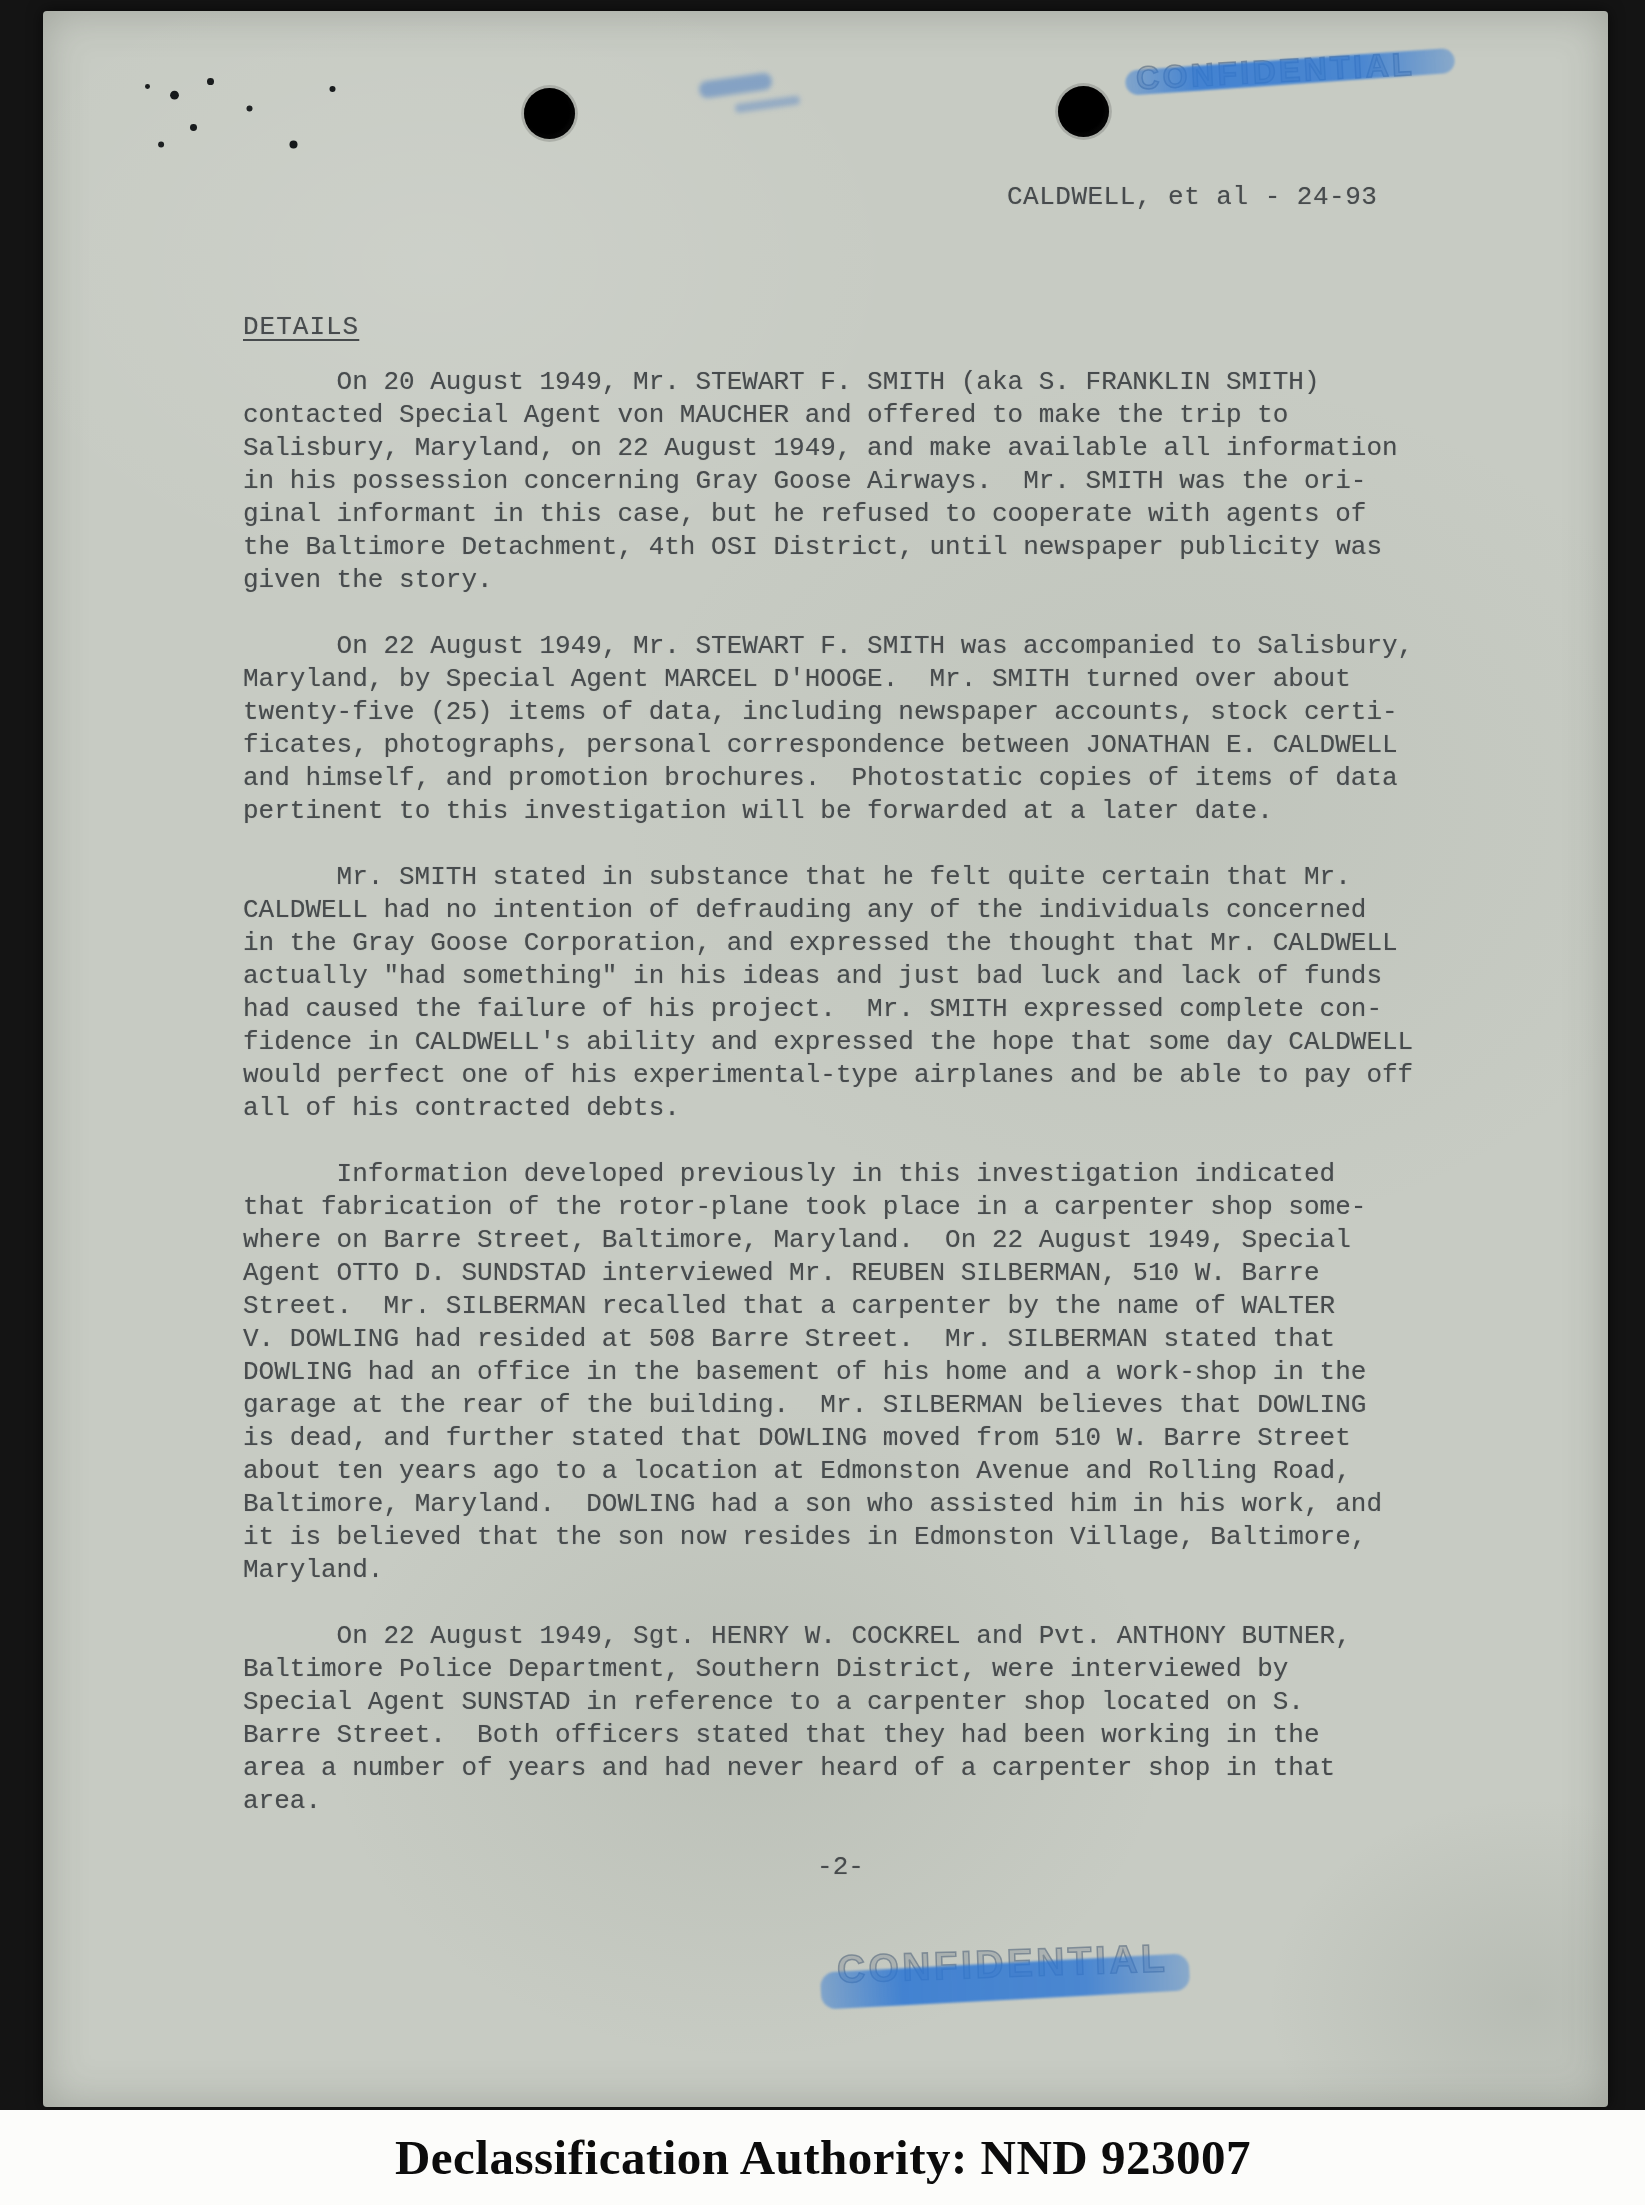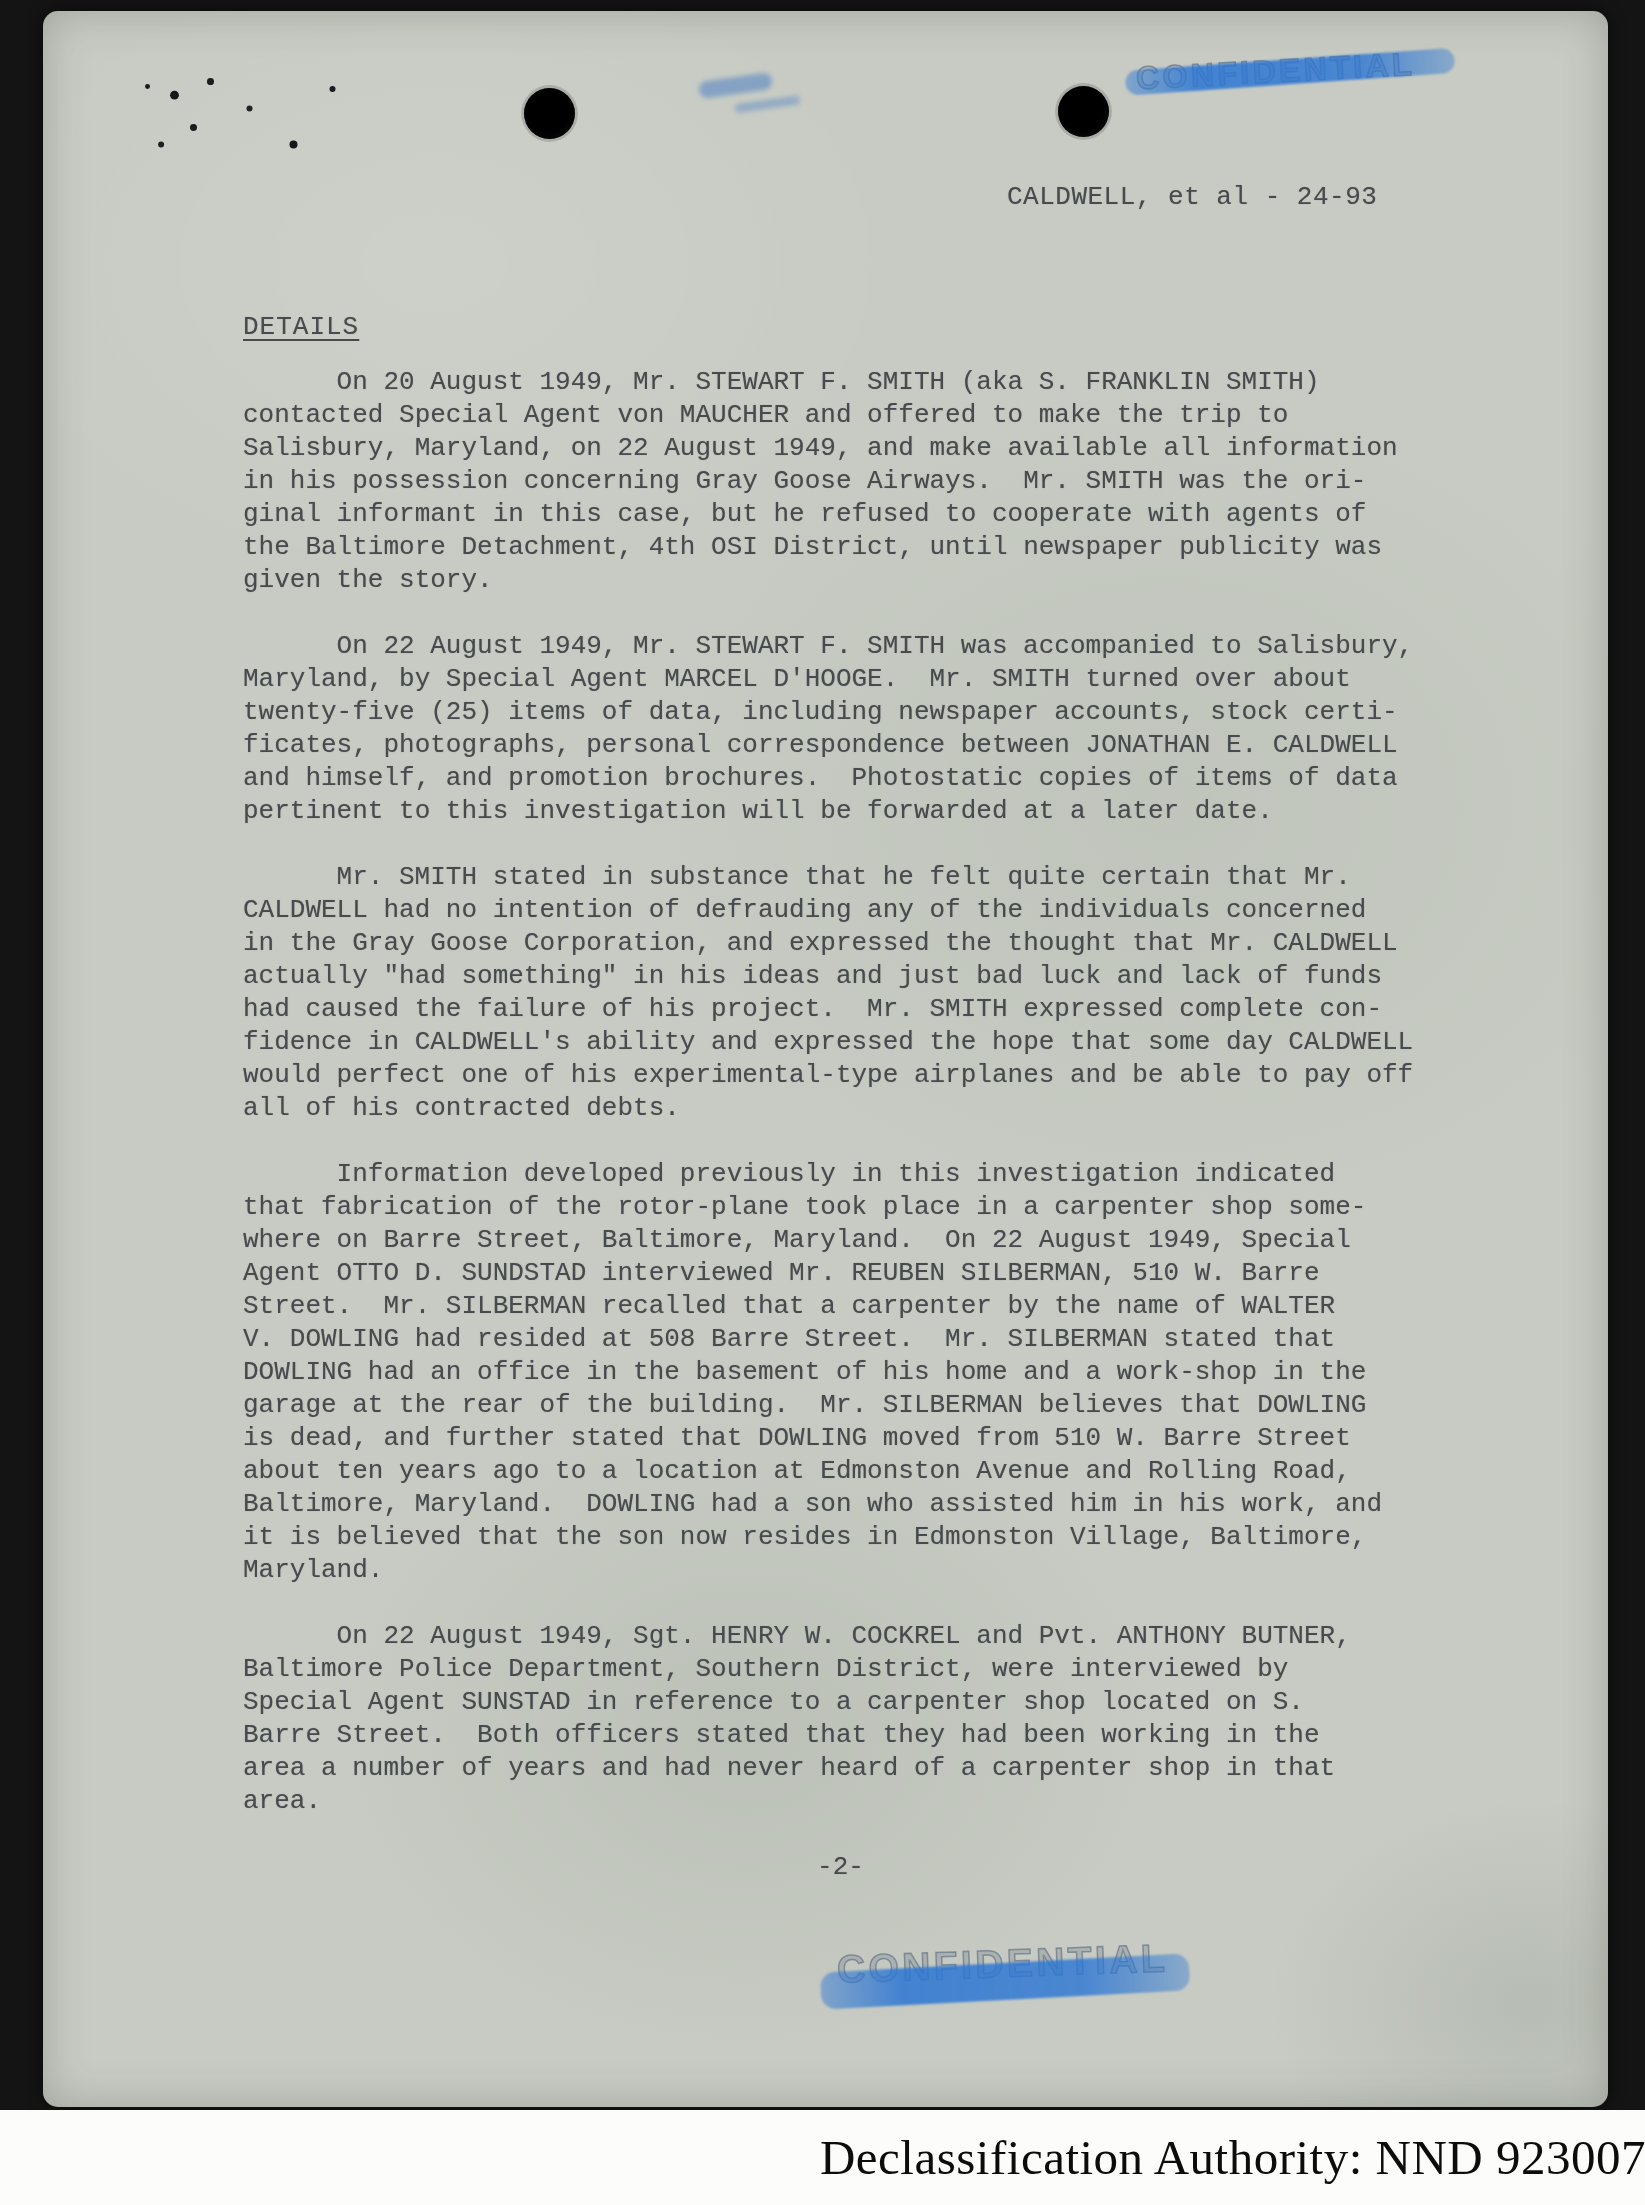--- a/index.html
+++ b/index.html
@@ -15,21 +15,21 @@
   .paper {
     position: absolute;
     left: 43px; top: 10.7px;
     width: 1565px; height: 2096px;
     background:
       radial-gradient(777px 534px at 25% 12%, rgba(255,255,255,0.10), transparent 62%),
       radial-gradient(923px 729px at 72% 38%, rgba(122,132,118,0.09), transparent 60%),
       radial-gradient(680px 534px at 45% 82%, rgba(108,118,104,0.12), transparent 62%),
       radial-gradient(437px 340px at 95% 95%, rgba(90,100,90,0.14), transparent 60%),
       #c7cbc3;
-    border-radius: 15px;
+    border-radius: 4px;
     box-shadow: inset 0 0 44px rgba(60,65,58,0.28), 0 0 14.6px rgba(0,0,0,0.6);
   }
   
   .hole {
     position: absolute;
     width: 51px; height: 51px;
     border-radius: 50%;
     background: radial-gradient(circle at 45% 45%, #000 55%, #1c1c1c 100%);
     box-shadow: 0 0 0 2.9px rgba(0,0,0,0.15), inset 0 0 4.9px #000;
   }
@@ -129,21 +129,22 @@
     font-size: 26px;
   }
   
   .footer-strip {
     position: absolute;
     left: 0; bottom: 0;
     width: 100%; height: 95px;
     background: #fcfcfa;
     display: flex;
     align-items: center;
-    justify-content: flex-end;
+    justify-content: center;
+    font-weight: bold;
   }
   .footer-strip .footer-text {
     font-family: "Liberation Serif", "DejaVu Serif", serif;
     font-size: 49px;
     color: #0c0c0c;
     letter-spacing: 0.5px;
   }
 </style>
 </head>
 <body>

